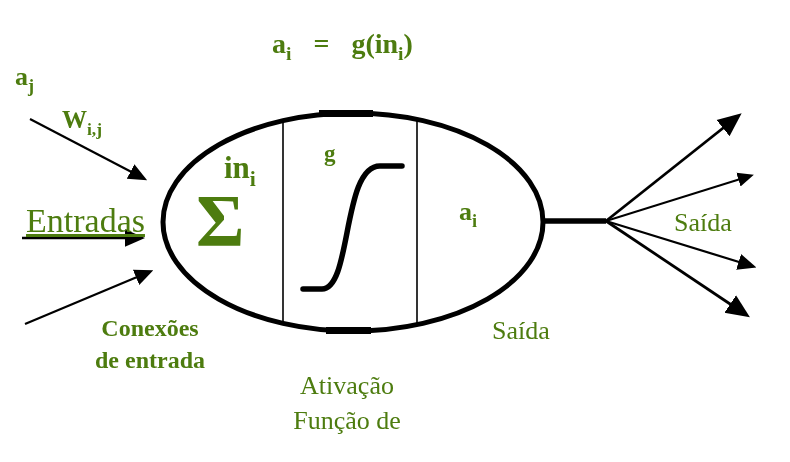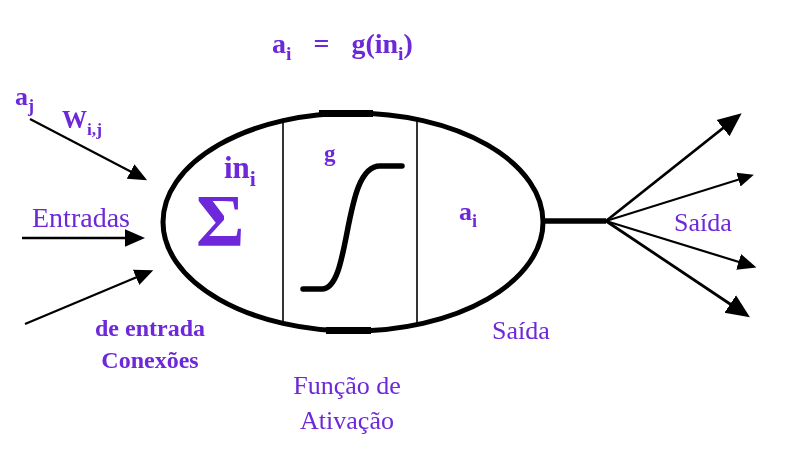--- a/index.html
+++ b/index.html
@@ -5,21 +5,21 @@
   html,body{margin:0;padding:0;background:#ffffff;}
   #stage{
     position:relative;
     width:790px;height:462px;
     background:#ffffff;
     font-family:"Liberation Serif","DejaVu Serif",serif;
     color:#0b0b0b;
     overflow:hidden;
   }
   #shapes{position:absolute;left:0;top:0;width:790px;height:462px;}
-  .lbl{position:absolute;white-space:nowrap;line-height:1;color:#6d28d9;}
+  .lbl{position:absolute;white-space:nowrap;line-height:1;color:#4d7c0f;}
   .bold{font-weight:bold;}
   .subsc{font-size:0.70em;vertical-align:-0.38em;font-weight:bold;}
   .center{text-align:center;white-space:normal;}
   .formula{display:flex;align-items:flex-start;}
   .formula .gap{display:inline-block;width:22px;}
 </style>
 </head>
 <body>
 
 <div id="stage">
@@ -54,42 +54,42 @@
   </svg>
 
   <div class="lbl bold formula" style="left:272px;top:30px;font-size:28px;">
     <span><span>a</span><span class="subsc">i</span></span>
     <span class="gap"></span>
     <span>=</span>
     <span class="gap"></span>
     <span><span>g(in</span><span class="subsc">i</span><span>)</span></span>
   </div>
 
-  <div class="lbl bold" style="left:15px;top:84px;font-size:26px;">
+  <div class="lbl bold" style="left:15px;top:64px;font-size:26px;">
     <span>a</span><span class="subsc">j</span>
   </div>
   <div class="lbl bold" style="left:62px;top:107px;font-size:25px;">
     <span>W</span><span class="subsc">i,j</span>
   </div>
-  <div class="lbl" style="left:32px;top:204px;font-size:28px;">Entradas</div>
+  <div class="lbl" style="left:26px;top:204px;font-size:34px;text-decoration:underline;">Entradas</div>
   <div class="lbl bold center" style="left:60px;top:312px;width:180px;font-size:24px;line-height:32px;">
+    <div>Conexões</div>
     <div>de entrada</div>
-    <div>Conexões</div>
   </div>
 
   <div class="lbl bold" style="left:224px;top:152px;font-size:31px;">
     <span>in</span><span class="subsc">i</span>
   </div>
   <div class="lbl bold" style="left:196px;top:184px;font-size:74px;">Σ</div>
   <div class="lbl bold" style="left:324px;top:142px;font-size:23px;">g</div>
   <div class="lbl bold" style="left:459px;top:199px;font-size:26px;">
     <span>a</span><span class="subsc">i</span>
   </div>
 
   <div class="lbl" style="left:492px;top:318px;font-size:26px;">Saída</div>
   <div class="lbl center" style="left:280px;top:368px;width:134px;font-size:26px;line-height:35px;">
+    <div>Ativação</div>
     <div>Função de</div>
-    <div>Ativação</div>
   </div>
 
   <div class="lbl" style="left:674px;top:210px;font-size:26px;">Saída</div>
 
 </div>
 
 </body></html>

